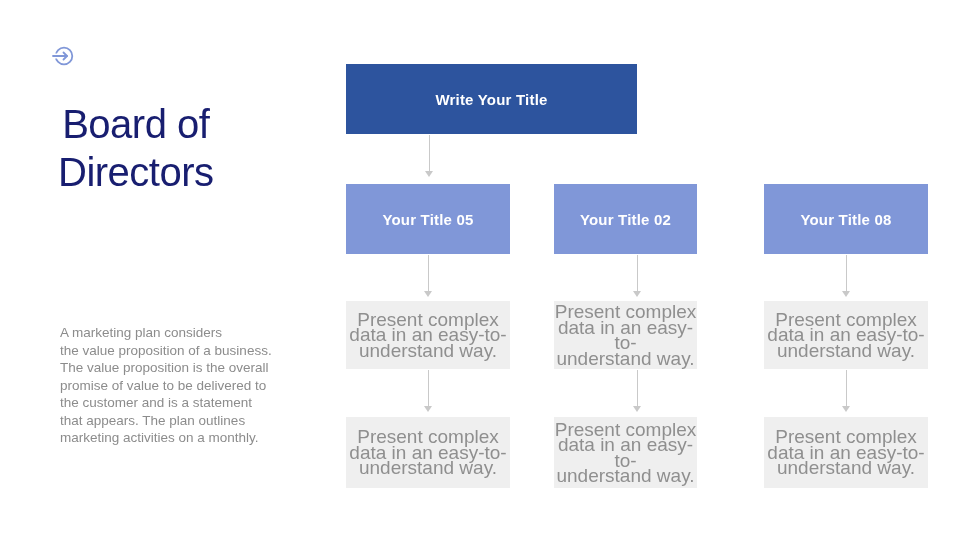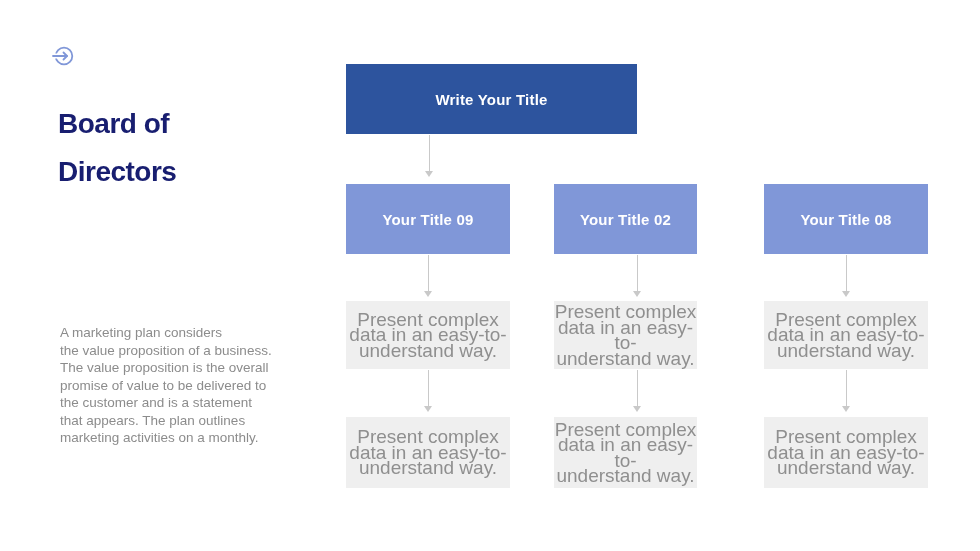--- a/index.html
+++ b/index.html
@@ -17,24 +17,25 @@
   body{font-family:"Liberation Sans", sans-serif;}
   .slide{
     position:relative;
     width:980px;height:551px;
     background:#ffffff;
     overflow:hidden;
   }
   .enter-icon{position:absolute;left:51px;top:44px;width:24px;height:24px;}
   .slide-title{
     position:absolute;left:58px;top:100px;
-    font-size:28px;line-height:48px;font-weight:bold;
+    font-size:40px;line-height:48px;font-weight:normal;
     letter-spacing:-0.5px;
     color:var(--title-text);
     white-space:pre-line;
+    text-align:center;
   }
   .slide-desc{
     position:absolute;left:60px;top:324px;width:280px;
     font-size:13.5px;line-height:17.5px;
     color:var(--body-text);
     white-space:pre-line;
   }
   .box{
     position:absolute;
     display:flex;align-items:center;justify-content:center;
@@ -126,21 +127,21 @@
   <div class="varrow a5">
       <i class="line"></i>
       <i class="head"></i>
     </div>
   <div class="varrow a6">
       <i class="line"></i>
       <i class="head"></i>
     </div>
 
   <div class="box col c1">
-    <span>Your Title 09</span>
+    <span>Your Title 05</span>
   </div>
   <div class="box col c2">
     <span>Your Title 02</span>
   </div>
   <div class="box col c3">
     <span>Your Title 08</span>
   </div>
 
   <div class="card r1 c1">
     <span>Present complex

